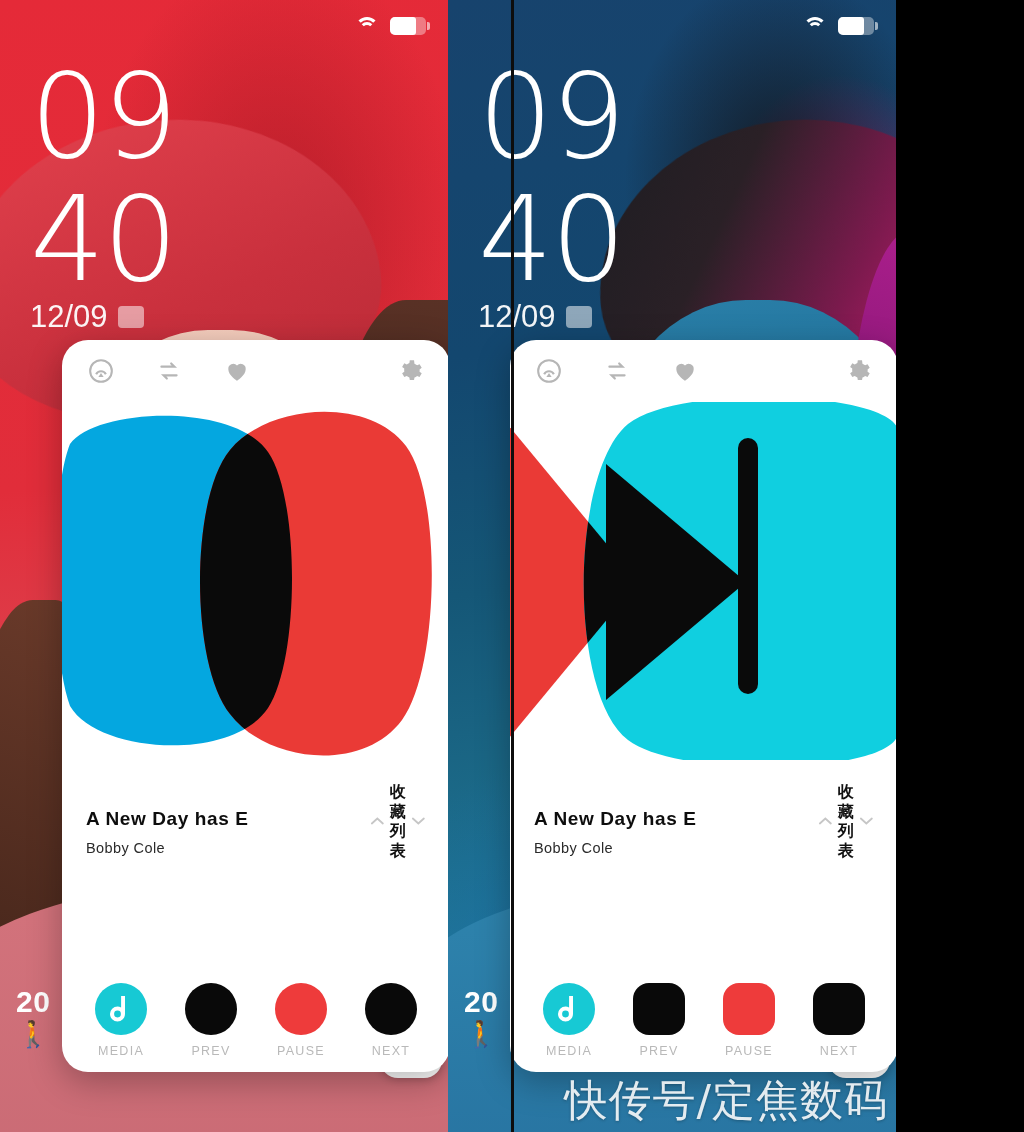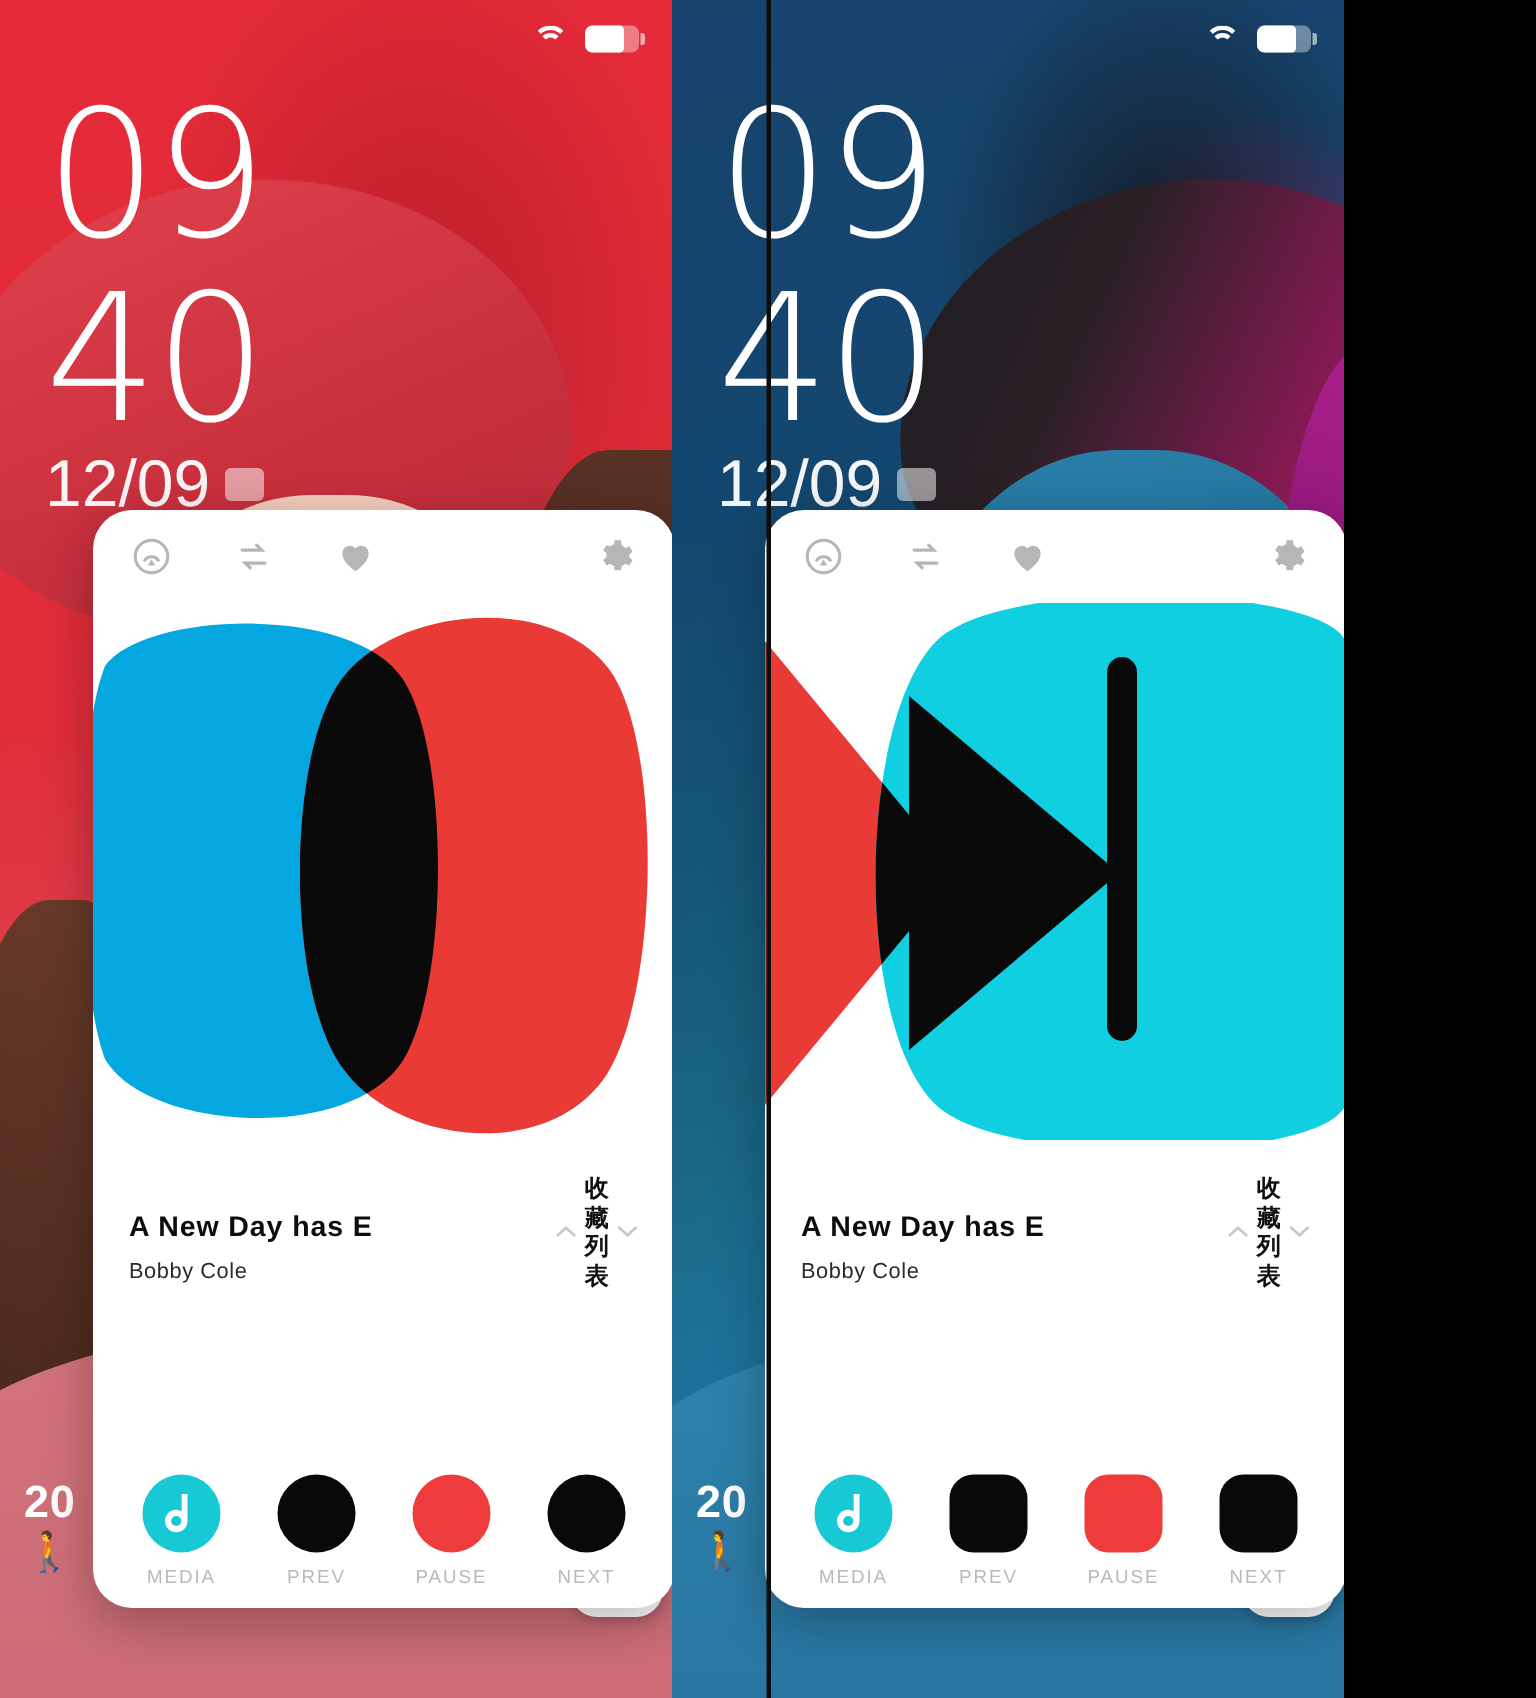--- a/index.html
+++ b/index.html
@@ -134,21 +134,21 @@
   .clock{
     position:absolute; left:30px; top:62px; z-index:5;
     color:#fff; line-height:.92; letter-spacing:-2px;
   }
   .clock .hh,.clock .mm{
     font-size:118px; font-weight:300; display:block;
     font-family:"DejaVu Sans",sans-serif;
   }
   .clock .mm{ margin-top:14px; }
   .clock .date{
-    margin-top:10px; font-size:44px; font-weight:400; letter-spacing:0;
+    margin-top:10px; font-size:31px; font-weight:400; letter-spacing:0;
     display:flex; align-items:center; gap:10px; opacity:.95;
   }
   .clock .date .wicon{
     display:inline-block; width:26px;height:22px;border-radius:4px;
     background:rgba(255,255,255,.55);
   }
 
   
   .steps{
     position:absolute; left:16px; top:985px; z-index:4; color:#fff; text-align:center;
@@ -493,13 +493,14 @@
         </div>
         <div class="ctl">
           <span class="knob squircle" style="background:#090909"></span>
           <span class="lbl">NEXT</span>
         </div>
       </div>
     </div>
   </div>
 
   <div class="divider"></div>
+  <div class="watermark">快传号/定焦数码</div>
 </div>
 
 </body></html>

